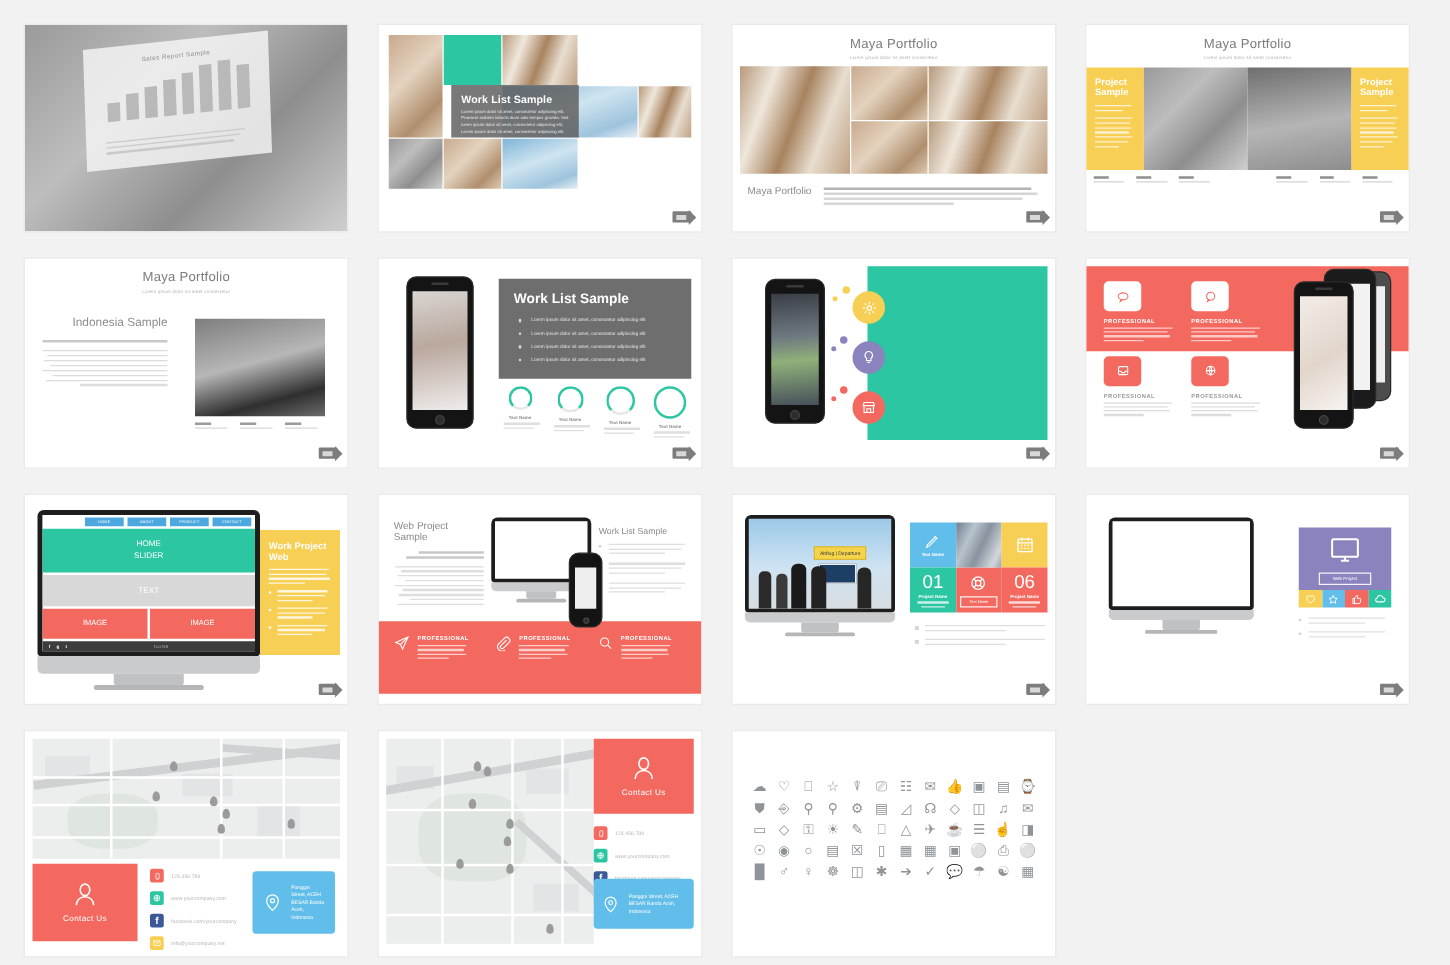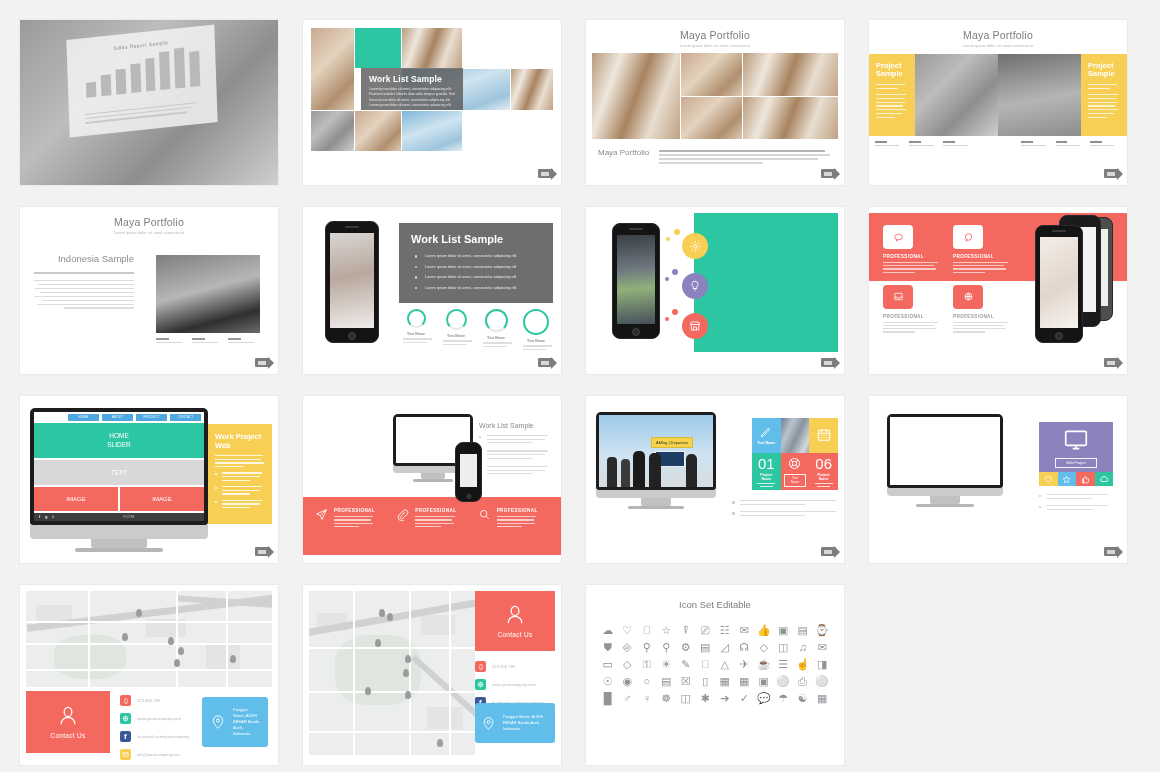--- a/index.html
+++ b/index.html
@@ -223,21 +223,21 @@
   .s10-r .b:before { content: ""; position: absolute; left: 0; top: 1px; width: 2px; height: 2px;
     background: #cdcdcd; border-radius: 50%; }
   .s10-r .b i { display: block; height: 1.3px; background: #dedede; margin-bottom: 2.3px; }
   .s10-foot { position: absolute; left: 0; right: 0; bottom: 8px; height: 58px; background: #f4695f;
     display: flex; padding: 11px 12px; gap: 10px; }
   .s10-foot > div { flex: 1; display: flex; gap: 6px; color: #fff; }
   .s10-foot b { display: block; font-size: 4.6px; letter-spacing: .4px; font-weight: 600; margin-bottom: 3px; }
   .s10-foot i { display: block; height: 1.2px; background: rgba(255,255,255,.68); margin-bottom: 2.2px; }
 
   
-  .s11-tiles { position: absolute; right: 6px; top: 22px; width: 86px; height: 72px;
+  .s11-tiles { position: absolute; right: 6px; top: 22px; width: 110px; height: 72px;
     display: grid; grid-template-columns: 1fr 1fr 1fr; grid-template-rows: 1fr 1fr; }
   .s11-tiles > div { display: flex; flex-direction: column; align-items: center;
     justify-content: center; color: #fff; padding: 3px; text-align: center; }
   .s11-tiles .num { font-size: 15px; font-weight: 300; line-height: 1; }
   .s11-tiles b { font-size: 3.6px; font-weight: 600; margin-top: 2px; }
   .s11-tiles i { display: block; height: 1.1px; background: rgba(255,255,255,.75); margin-top: 2px; width: 80%; }
   .s11-tiles .pill { border: 1px solid rgba(255,255,255,.9); font-size: 3.2px; padding: 1.5px 6px; margin-top: 3px; }
   .s11-bul { position: absolute; right: 6px; top: 104px; width: 106px; }
   .s11-bul .b { padding-left: 8px; position: relative; margin-bottom: 6px; }
   .s11-bul .b:before { content: ""; position: absolute; left: 0; top: 1px; width: 2.6px; height: 2.6px;
@@ -689,20 +689,38 @@
       <div class="chin"></div>
       <div class="stand"></div>
       <div class="base"></div>
     </div>
     <div class="arrow-badge">
         <i></i>
       </div>
   </div>
 
   <div class="slide">
+    <div class="s10-l">
+      <h3>Web Project Sample</h3>
+      <div class="p1">
+          <i style="width:72%"></i>
+          <i style="width:86%"></i>
+        </div>
+      <div class="p2">
+        <i style="width:98%"></i>
+          <i style="width:92%"></i>
+          <i style="width:96%"></i>
+          <i style="width:88%"></i>
+        <i style="width:99%"></i>
+          <i style="width:90%"></i>
+          <i style="width:94%"></i>
+          <i style="width:82%"></i>
+          <i style="width:96%"></i>
+      </div>
+    </div>
     <div class="monitor" style="position:absolute;left:90px;top:18px;width:80px;z-index:2">
       <div class="bezel" style="padding:3px">
         <div class="screen ph desk" style="height:46px"></div>
       </div>
       <div class="chin" style="height:7px"></div>
       <div class="stand" style="width:24px;height:6px"></div>
       <div class="base" style="width:40px;height:3px"></div>
     </div>
     <div class="phone" style="position:absolute;left:152px;top:46px;width:27px;height:60px;z-index:3">
       <div class="scr" style="background:#eeeeee"></div>
@@ -1052,21 +1070,20 @@
             <path d="M12 21.5S5 14.8 5 9.8a7 7 0 0 1 14 0c0 5-7 11.7-7 11.7z"></path>
             <circle cx="12" cy="9.8" r="2.4"></circle>
           </svg>
       </span>
       <span class="txt">Panggoi Street, ACEH BESAR Banda Aceh, Indonesia</span>
     </div>
   </div>
 
 
   <div class="slide">
-    <div class="is-title">Icon Set Editable</div>
     <div class="is-grid">
       <span>☁</span>
       <span>♡</span>
       <span>⎕</span>
       <span>☆</span>
       <span>⍒</span>
       <span>⎚</span>
       <span>☷</span>
       <span>✉</span>
       <span>👍</span>

